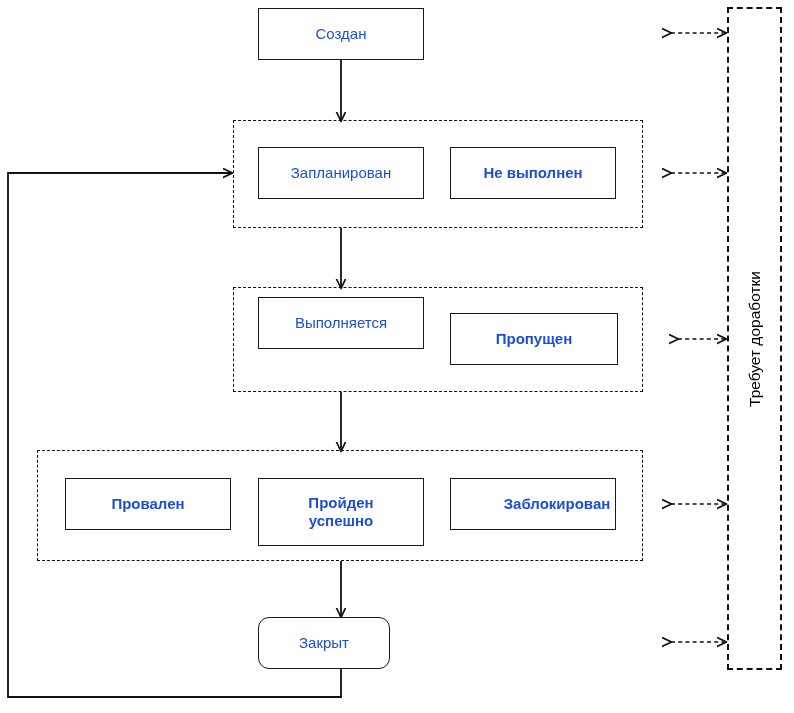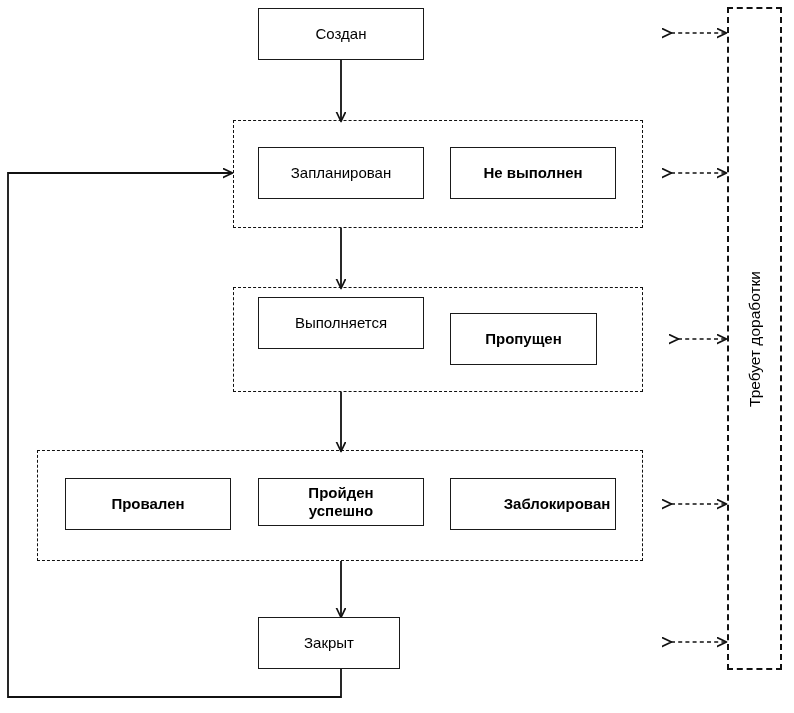--- a/index.html
+++ b/index.html
@@ -2,21 +2,21 @@
 <html><head>
 <meta charset="utf-8">
 <style>
   html,body{margin:0;padding:0;background:#ffffff;}
   body{width:794px;height:713px;position:relative;overflow:hidden;
        font-family:"Liberation Sans","DejaVu Sans",sans-serif;color:#000;}
   #canvas{position:absolute;left:0;top:0;width:794px;height:713px;}
 
   .node{position:absolute;box-sizing:border-box;border:1.6px solid #1a1a1a;
         background:#fff;display:flex;align-items:center;justify-content:center;
-        text-align:center;font-size:15px;line-height:1.18;color:#000000;}
+        text-align:center;font-size:15px;line-height:1.18;color:#1d4ed8;}
   .node.bold{font-weight:bold;}
 
   .group{position:absolute;box-sizing:border-box;
          border:1.7px dashed #111;background:transparent;}
 
   .panel{position:absolute;box-sizing:border-box;border:2px dashed #111;
          background:transparent;}
   .panel-label{position:absolute;left:50%;top:50%;
         transform:translate(-50%,-50%) rotate(-90deg);
         white-space:nowrap;font-size:15.5px;color:#000;}
@@ -62,28 +62,28 @@
   <div class="group" style="left:37px;top:450px;width:606px;height:111px;"></div>
 
   <div class="node" style="left:258px;top:8px;width:166px;height:52px;">Создан</div>
 
   <div class="node bold" style="left:450px;top:147px;width:166px;height:52px;">Не выполнен</div>
 
   <div class="node" style="left:258px;top:147px;width:166px;height:52px;">Запланирован</div>
 
   <div class="node" style="left:258px;top:297px;width:166px;height:52px;">Выполняется</div>
 
-  <div class="node bold" style="left:450px;top:313px;width:147px;height:52px;">Пропущен</div>
+  <div class="node bold" style="left:450px;top:313px;width:168px;height:52px;">Пропущен</div>
 
   <div class="node bold" style="left:65px;top:478px;width:166px;height:52px;">Провален</div>
 
-  <div class="node bold" style="left:258px;top:478px;width:166px;height:48px;white-space:pre-line;">Пройден
+  <div class="node bold" style="left:258px;top:478px;width:166px;height:68px;white-space:pre-line;">Пройден
 успешно</div>
 
   <div class="node bold" style="left:450px;top:478px;width:166px;height:52px;padding-left:48px;">Заблокирован</div>
 
-  <div class="node" style="left:258px;top:617px;width:142px;height:52px;">Закрыт</div>
+  <div class="node" style="left:258px;top:617px;width:132px;height:52px;border-radius:11px;">Закрыт</div>
 
   <div class="panel" style="left:727px;top:7px;width:55px;height:663px;">
     <span class="panel-label">Требует доработки</span>
   </div>
 
 </div>
 
 </body></html>

